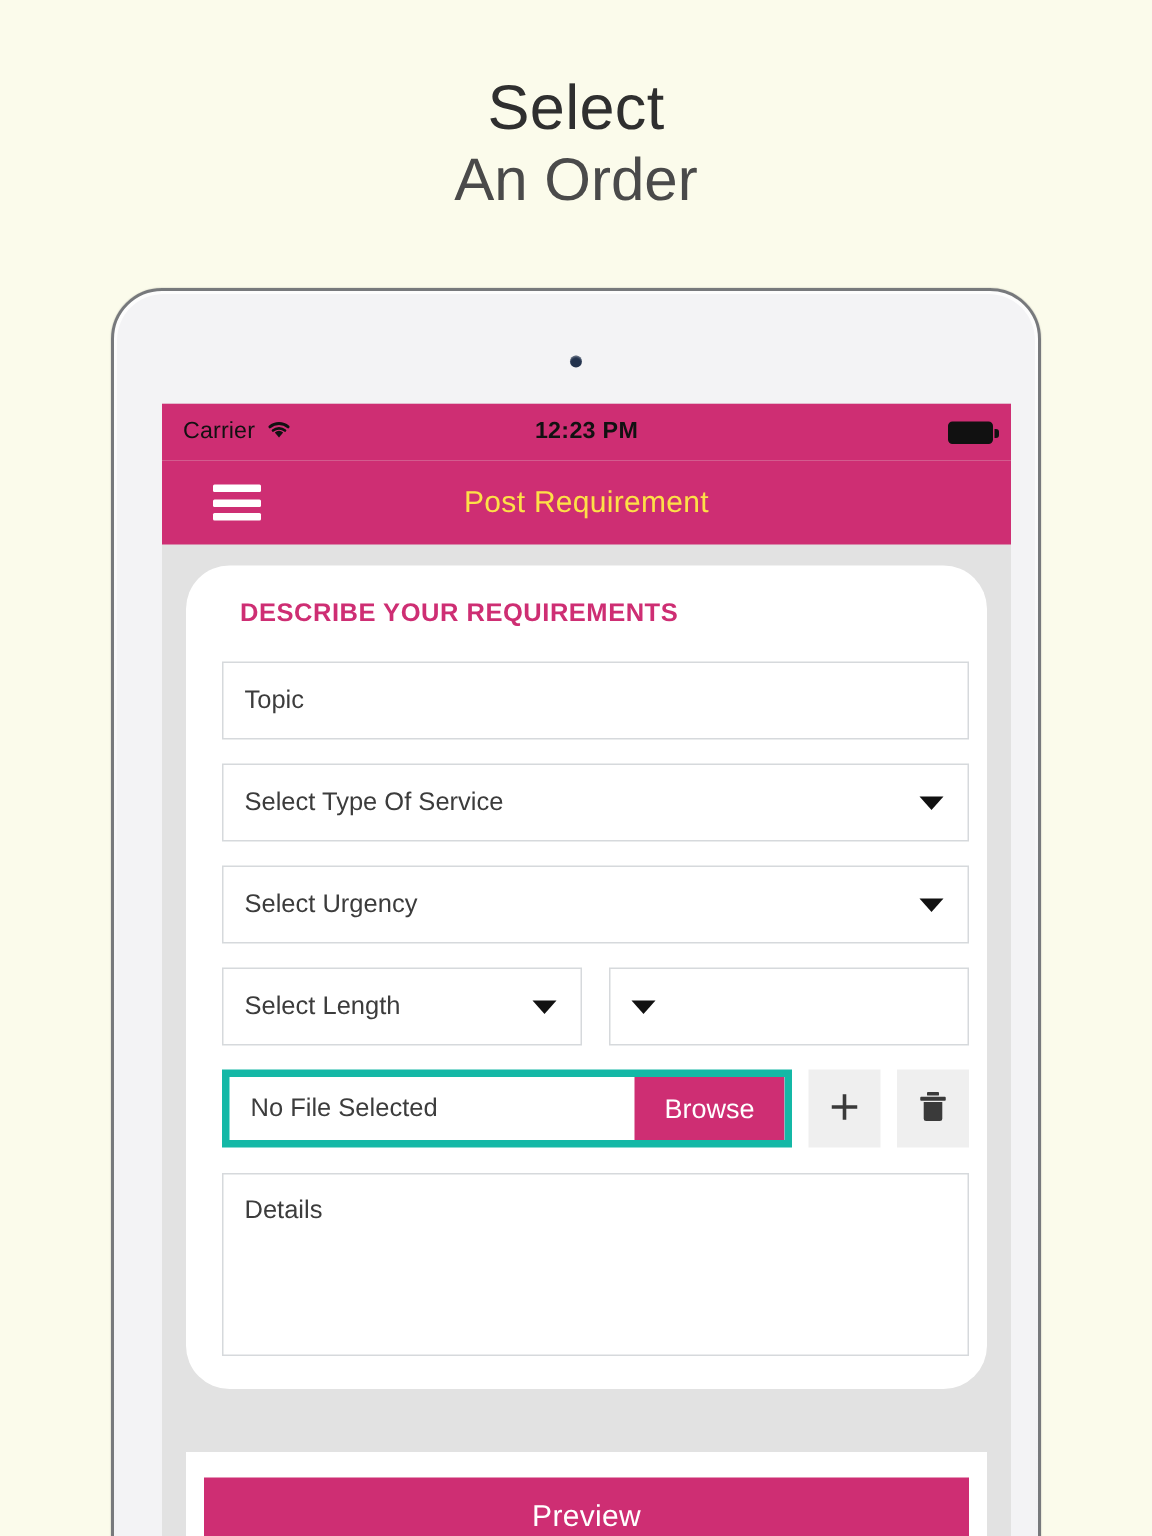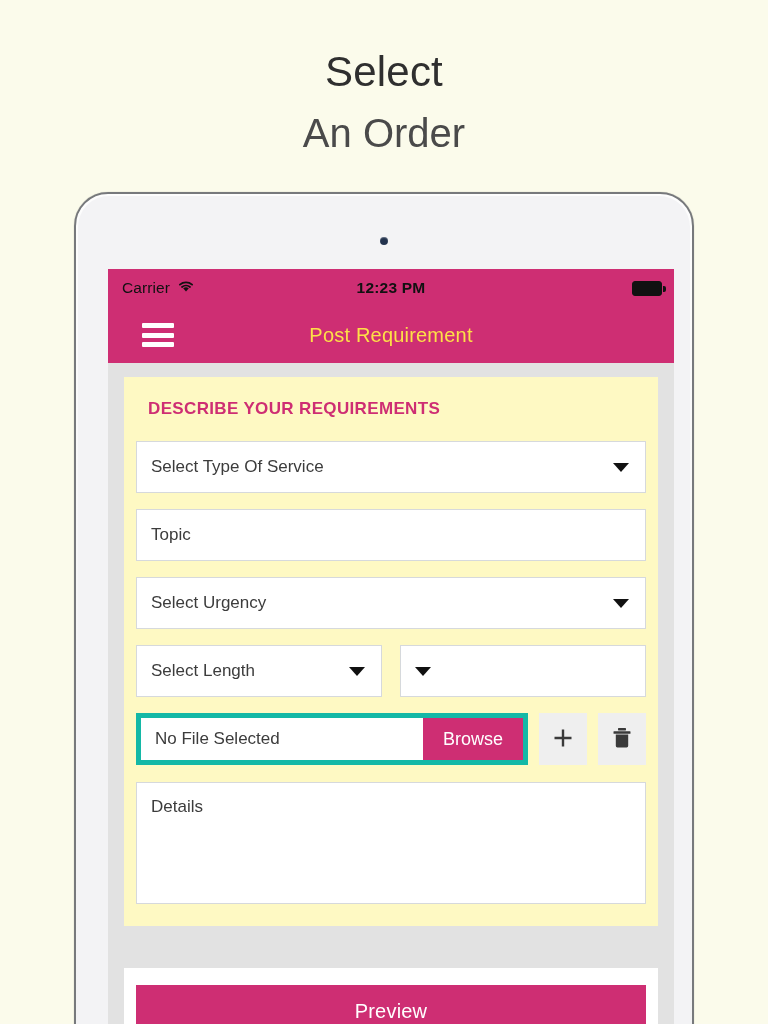--- a/index.html
+++ b/index.html
@@ -29,21 +29,21 @@
     font-weight: 400;
     color: #2f2f2f;
     line-height: 1.15;
     letter-spacing: 0.2px;
   }
   .promo-line2 {
     font-size: 40px;
     font-weight: 300;
     color: #4a4a4a;
     line-height: 1.2;
-    margin-top: 13px;
+    margin-top: 0;
   }
 
   
   .device {
     position: absolute;
     left: 74px;
     top: 192px;
     width: 620px;
     height: 850px;
     border: 2px solid #77797c;
@@ -169,23 +169,24 @@
 
   
   .app-body {
     height: 683px;
     background: #e2e2e2;
     padding-top: 14px;
     overflow: hidden;
   }
 
   .card {
-    background: #fef9c3;
+    background: #ffffff;
     margin: 0 16px;
-    padding: 22px 12px 22px 12px;
+    padding: 22px 12px 22px 24px;
+    border-radius: 29px;
   }
 
   .section-title {
     color: #ce2e73;
     font-size: 17px;
     font-weight: 700;
     letter-spacing: 0.35px;
     margin: 0 0 22px 12px;
   }
 
@@ -335,27 +336,27 @@
         </div>
         <div class="nav-title">Post Requirement</div>
       </div>
 
       <div class="app-body">
 
         <div class="card">
 
           <div class="section-title">DESCRIBE YOUR REQUIREMENTS</div>
 
+          <div class="field">
+            <span class="field-text">Topic</span>
+          </div>
+
           <div class="field select">
             <span class="field-text">Select Type Of Service</span>
             <span class="caret"></span>
-          </div>
-
-          <div class="field">
-            <span class="field-text">Topic</span>
           </div>
 
           <div class="field select">
             <span class="field-text">Select Urgency</span>
             <span class="caret"></span>
           </div>
 
           <div class="row-two">
             <div class="field select">
               <span class="field-text">Select Length</span>

